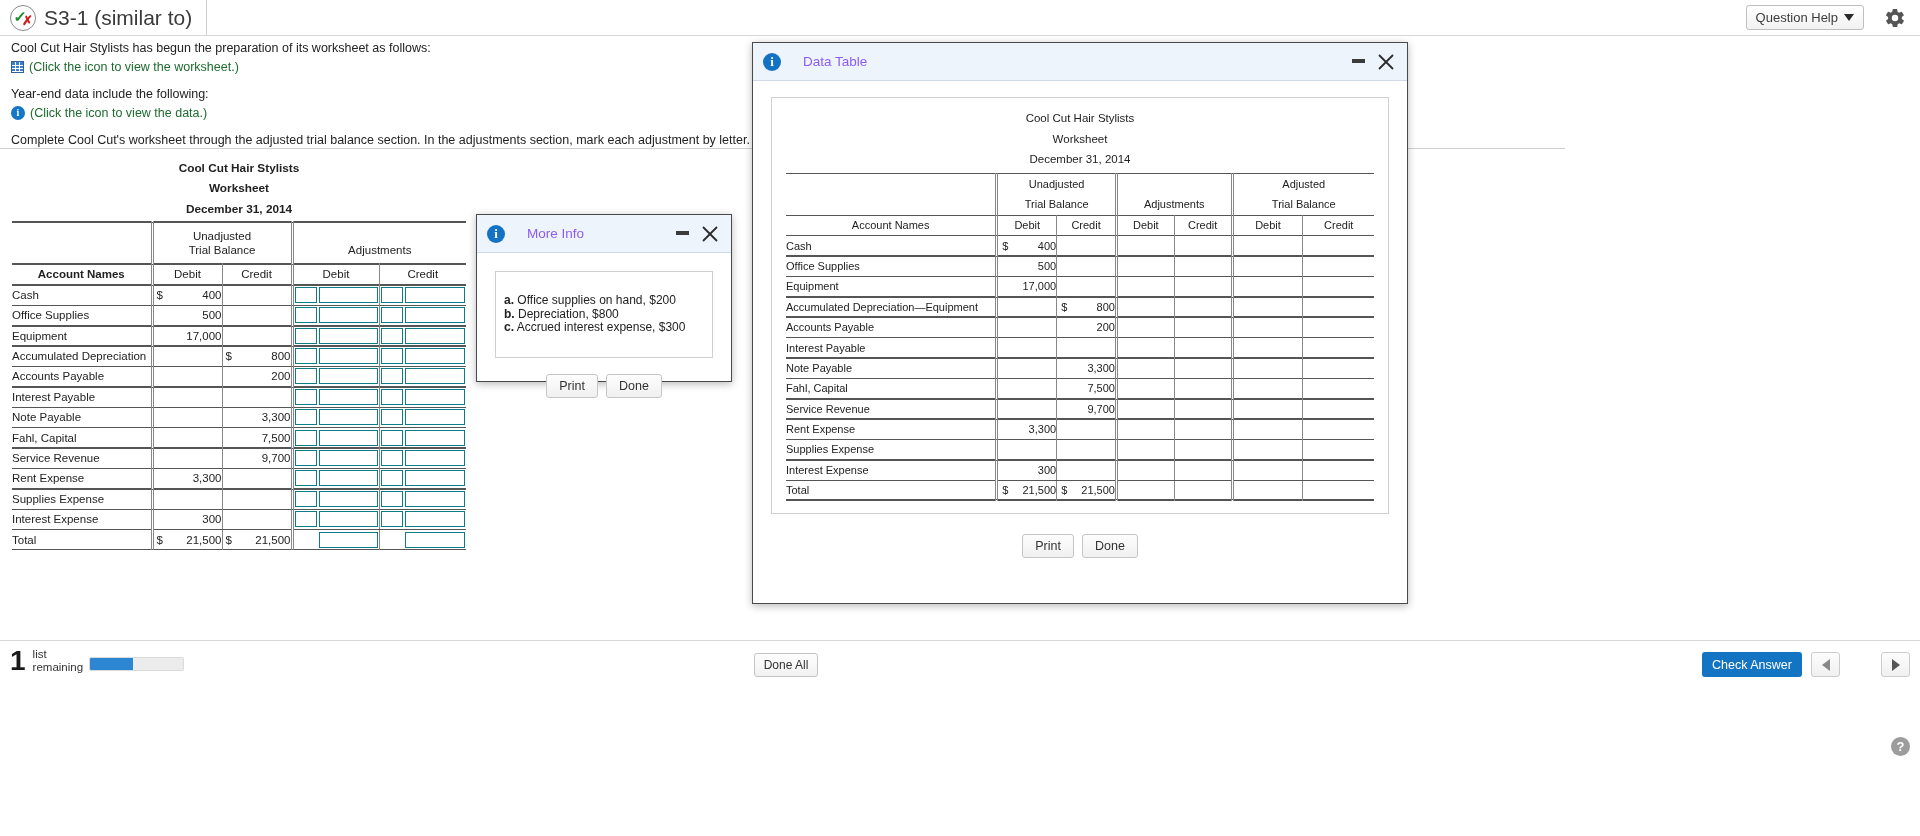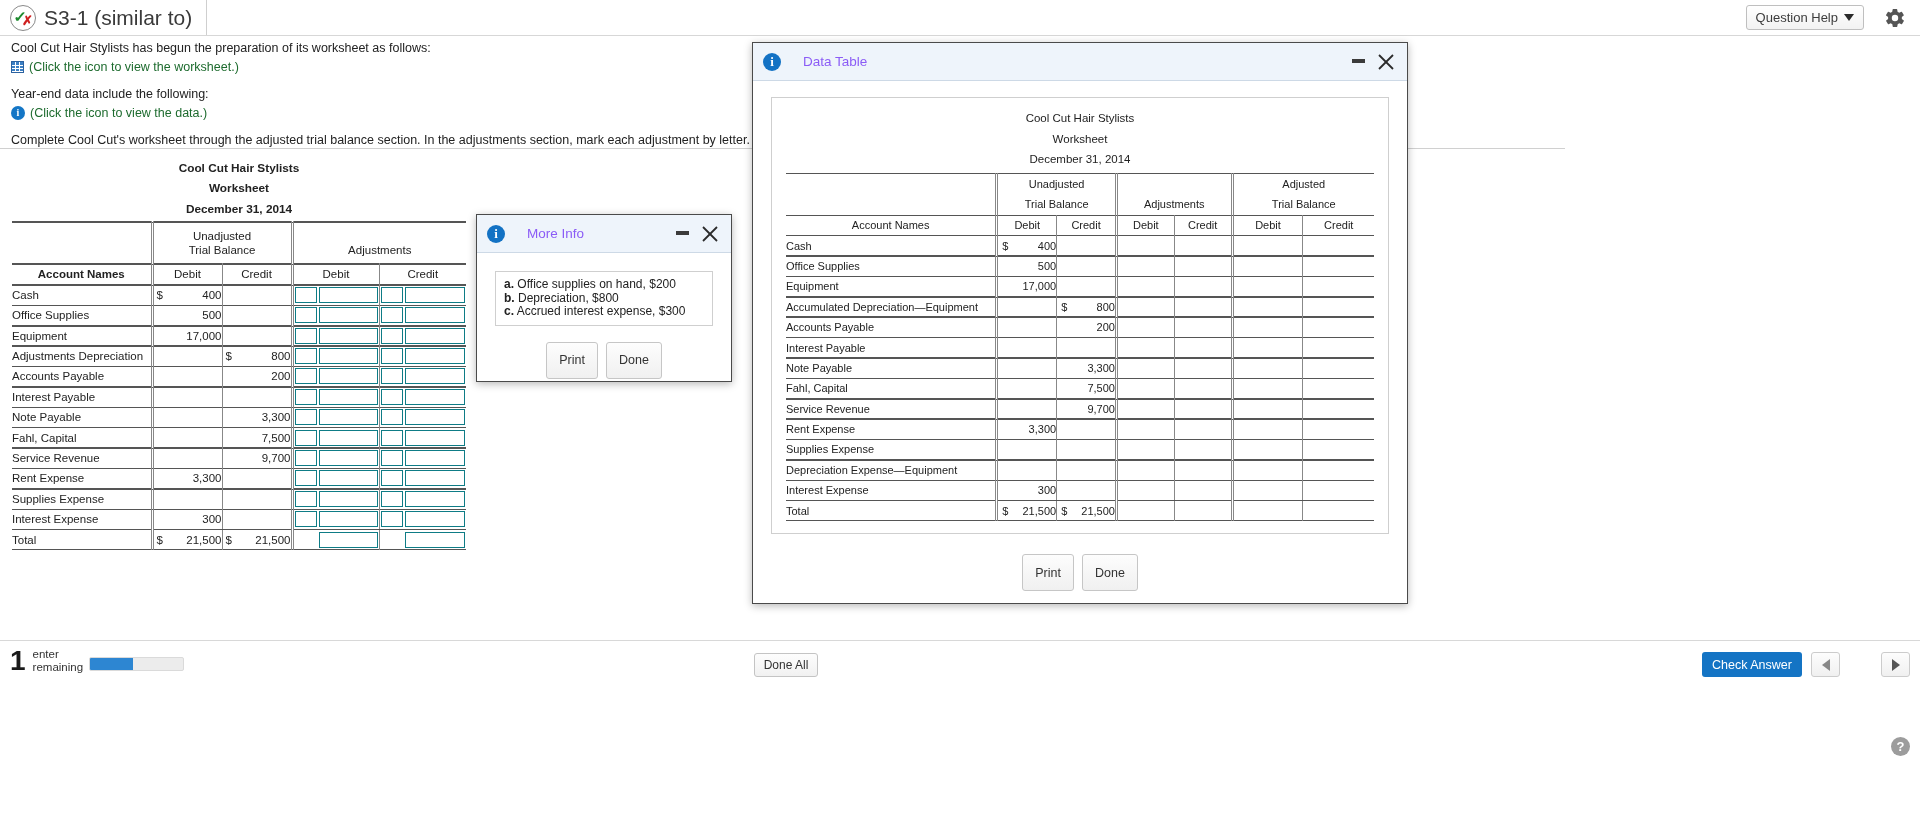--- a/index.html
+++ b/index.html
@@ -149,31 +149,31 @@
   .dlg-bar .bi {
     width: 18px; height: 18px; border-radius: 50%; background: #1372c4; color: #fff;
     font-family: "Liberation Serif", serif; font-weight: bold; font-size: 13px;
     display: flex; align-items: center; justify-content: center; flex: none;
   }
   .dlg-title { margin-left: 22px; font-size: 13.5px; color: #8b5cf6; }
   .dlg-min { position: absolute; right: 42px; top: 16px; width: 13px; height: 4px; background: #3b3b3b; cursor: pointer; }
   .dlg-close { position: absolute; right: 10px; top: 8px; width: 22px; height: 22px; cursor: pointer; color: #2b2b2b; }
   .dlg-btns { display: flex; justify-content: center; gap: 8px; }
   .dbtn {
-    min-width: 52px; height: 37px; padding: 0 12px;
+    min-width: 52px; height: 24px; padding: 0 12px;
     border: 1px solid #c6c6c6; border-radius: 3px;
     background: linear-gradient(#fdfdfd,#f0f0f0);
     font-size: 12.5px; color: #333;
     display: flex; align-items: center; justify-content: center; cursor: pointer;
   }
 
   
   #moreinfo { left: 476px; top: 214px; width: 256px; height: 168px; }
   .mi-body { padding: 18px 18px 0 18px; }
-  .mi-box { border: 1px solid #cfcfcf; padding: 6px 8px; font-size: 12px; line-height: 13.5px; }
+  .mi-box { border: 1px solid #cfcfcf; padding: 22px 8px; font-size: 12px; line-height: 13.5px; }
   .mi-box div { white-space: nowrap; }
   .mi-box b { font-weight: bold; }
   .mi-btns { margin-top: 16px; }
 
   
   #datatable { left: 752px; top: 42px; width: 656px; height: 562px; }
   .dt-body { padding: 16px 18px; }
   .dt-frame { border: 1px solid #cfcfcf; padding: 10px 14px 12px 14px; }
   .dt-hdr { text-align: center; font-size: 11.5px; line-height: 20.5px; }
   table.dtT { border-collapse: collapse; width: 100%; table-layout: fixed; margin-top: 3px; font-size: 11px; }
@@ -296,21 +296,21 @@
               </div>
             </td>
             <td class="vl">
               <div class="cellpair">
                 <span class="inbox small"></span>
                 <span class="inbox big"></span>
               </div>
             </td>
           </tr>
           <tr class="dbl-top">
-            <td class="acc">Adjustments Depreciation</td>
+            <td class="acc">Accumulated Depreciation</td>
             <td class="num vl2"></td>
             <td class="num vl"><span class="dol" style="float:left">$</span>800</td>
             <td class="vl2">
               <div class="cellpair">
                 <span class="inbox small"></span>
                 <span class="inbox big"></span>
               </div>
             </td>
             <td class="vl">
               <div class="cellpair">
@@ -475,21 +475,21 @@
         </tbody>
     </table>
   </div>
 
   <div class="hr2"></div>
 
   <div class="footer">
     <div class="partbox">
       <span class="bignum">1</span>
       <span class="partlbl">
-        <span>enter</span><br>
+        <span>list</span><br>
         <span>remaining</span>
       </span>
     </div>
     <div class="progress">
       <div class="fill" style="width: 46%;"></div>
     </div>
     <div class="clearall">Done All</div>
     <div class="checkanswer">Check Answer</div>
     <div class="navbtn prev">
       <span class="tri-l"></span>
@@ -662,29 +662,20 @@
               </tr>
               <tr class="dbl-top">
                 <td class="dt-acc">Supplies Expense</td>
                 <td class="dt-num vl2"></td>
                 <td class="dt-num vl"></td>
                 <td class="vl2"></td>
                 <td class="vl"></td>
                 <td class="vl2"></td>
                 <td class="vl"></td>
               </tr>
-              <tr class="dbl-top">
-                <td class="dt-acc">Depreciation Expense—Equipment</td>
-                <td class="dt-num vl2"></td>
-                <td class="dt-num vl"></td>
-                <td class="vl2"></td>
-                <td class="vl"></td>
-                <td class="vl2"></td>
-                <td class="vl"></td>
-              </tr>
               <tr class="dbl-top ulrow">
                 <td class="dt-acc">Interest Expense</td>
                 <td class="dt-num vl2">300</td>
                 <td class="dt-num vl"></td>
                 <td class="vl2"></td>
                 <td class="vl"></td>
                 <td class="vl2"></td>
                 <td class="vl"></td>
               </tr>
               <tr class="dblbot">

